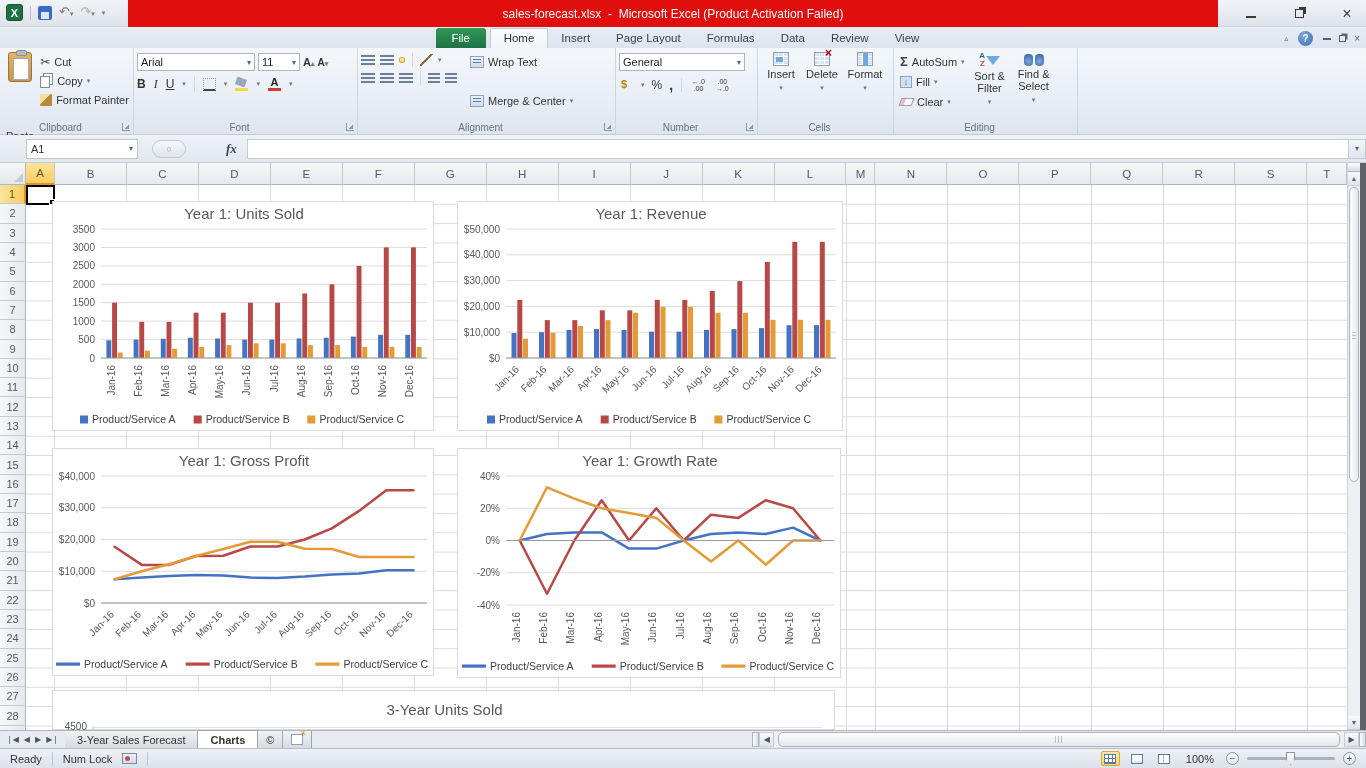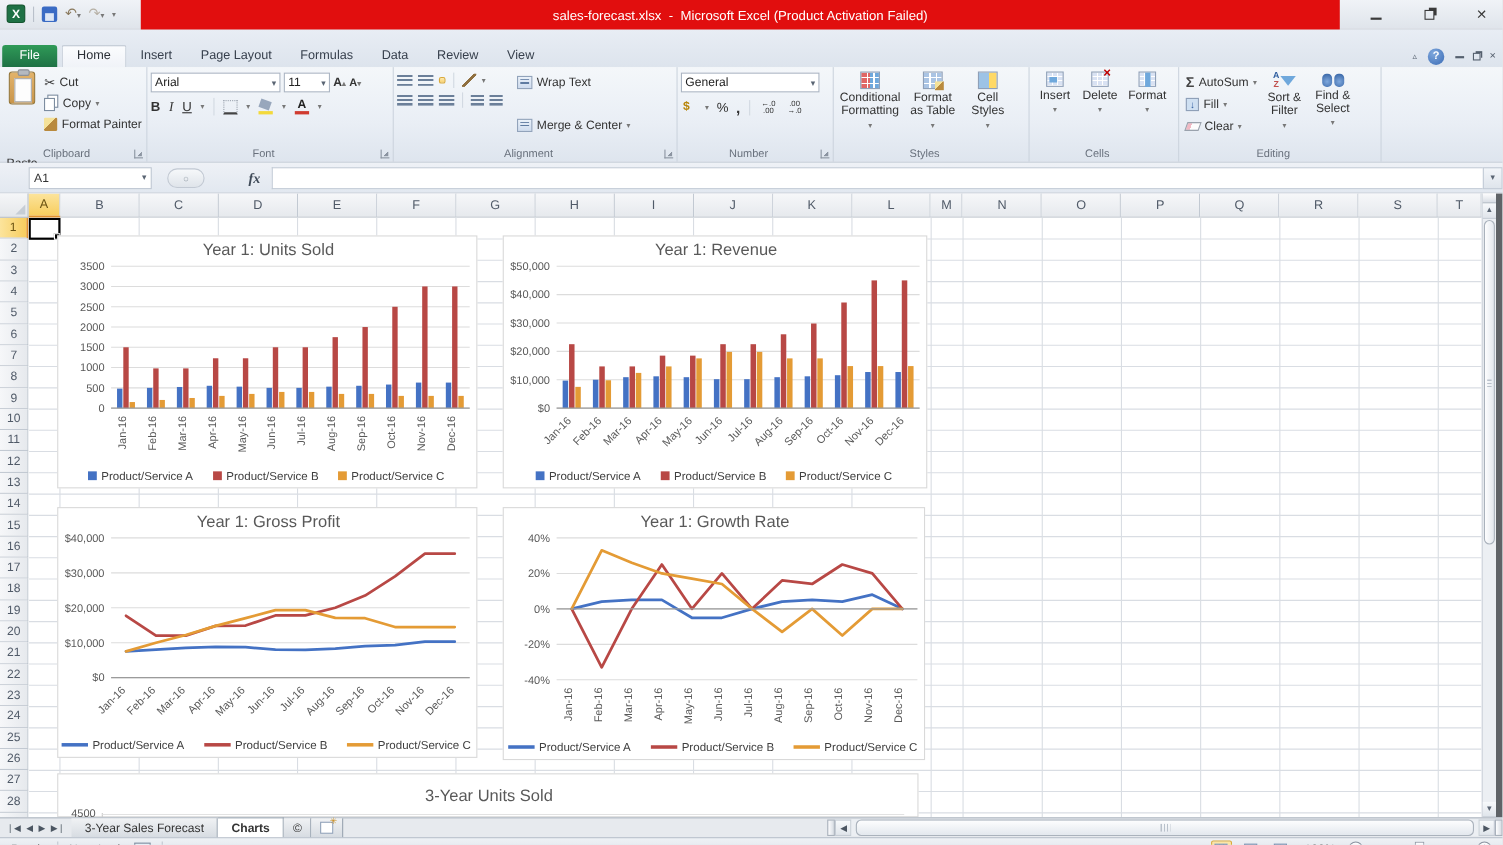--- a/index.html
+++ b/index.html
@@ -18,21 +18,21 @@
   .redo{color:#b6b0a5;font-size:13px;line-height:13px;}
   .dd7{font-size:7px;color:#777;}
   .title-red{position:absolute;left:128px;width:1090px;top:0;height:27px;background:#e10e0e;display:flex;align-items:center;justify-content:center;}
   .title-red span{color:#fff;font-size:12px;white-space:pre;}
   .win-btns{position:absolute;right:10px;top:0;height:27px;display:flex;align-items:center;gap:30px;color:#3a3a3a;font-size:13px;}
   .wb{width:18px;text-align:center;cursor:default;}
   .i-min{display:inline-block;width:10px;height:2px;background:#3a3a3a;}
   .i-restore{display:inline-block;width:9px;height:9px;border:1.5px solid #3a3a3a;box-shadow:3px -3px 0 -1px #3a3a3a;}
 
   
-  .tabrow{position:relative;height:34px;background:linear-gradient(#e8edf4,#dde4ed);display:flex;align-items:flex-end;padding-left:2px;}
+  .tabrow{position:relative;height:21px;background:linear-gradient(#e8edf4,#dde4ed);display:flex;align-items:flex-end;padding-left:2px;justify-content:center;}
   .file-tab{width:50px;height:20px;background:linear-gradient(#2f9a57,#1e7145);color:#fff;display:flex;align-items:center;justify-content:center;border-radius:3px 3px 0 0;font-size:11.5px;margin-right:4px;}
   .rtab{padding:3px 13px 4px;font-size:11.5px;color:#37404d;}
   .rtab.active{background:linear-gradient(#fbfcfe,#f0f3f8);border:1px solid #c4ccd6;border-bottom:none;border-radius:2px 2px 0 0;color:#2a2f36;}
   .tabrow-right{position:absolute;right:6px;bottom:2px;display:flex;align-items:center;gap:10px;}
   .i-chevup{font-size:8px;color:#5a6573;}
   .i-help{width:15px;height:15px;border-radius:50%;background:radial-gradient(circle at 35% 30%,#7fa8dd,#3a6bb5);color:#fff;font-size:10px;font-weight:bold;display:flex;align-items:center;justify-content:center;}
   .mini-win{display:flex;gap:8px;align-items:center;color:#55606e;font-size:10px;}
   .i-min2{width:8px;height:2px;background:#55606e;display:inline-block;}
   .i-res2{width:7px;height:7px;border:1px solid #55606e;box-shadow:2px -2px 0 -0.5px #55606e;display:inline-block;}
 
@@ -317,38 +317,20 @@
           <span class="decbtn">
               <span>.00</span>
               <span>→.0</span>
             </span>
         </div>
       </div>
       <div class="glabel">Number</div>
       <span class="launcher"></span>
     </div>
 
-    <div class="rgroup" style="width:178px">
-      <div class="bigbtn" style="width:60px">
-        <span class="i-grid3"></span>
-        <span>Conditional Formatting</span>
-          <span class="dd7">▾</span>
-      </div>
-      <div class="bigbtn" style="width:54px">
-        <span class="i-grid4"></span>
-        <span>Format as Table</span>
-          <span class="dd7">▾</span>
-      </div>
-      <div class="bigbtn" style="width:46px">
-        <span class="i-grid5"></span>
-        <span>Cell Styles</span>
-          <span class="dd7">▾</span>
-      </div>
-      <div class="glabel">Styles</div>
-    </div>
 
     <div class="rgroup" style="width:136px">
       <div class="bigbtn" style="width:40px">
         <span class="i-cells ins"></span>
         <span>Insert</span>
           <span class="dd7">▾</span>
       </div>
       <div class="bigbtn" style="width:42px">
         <span class="i-cells del"></span>
         <span>Delete</span>

